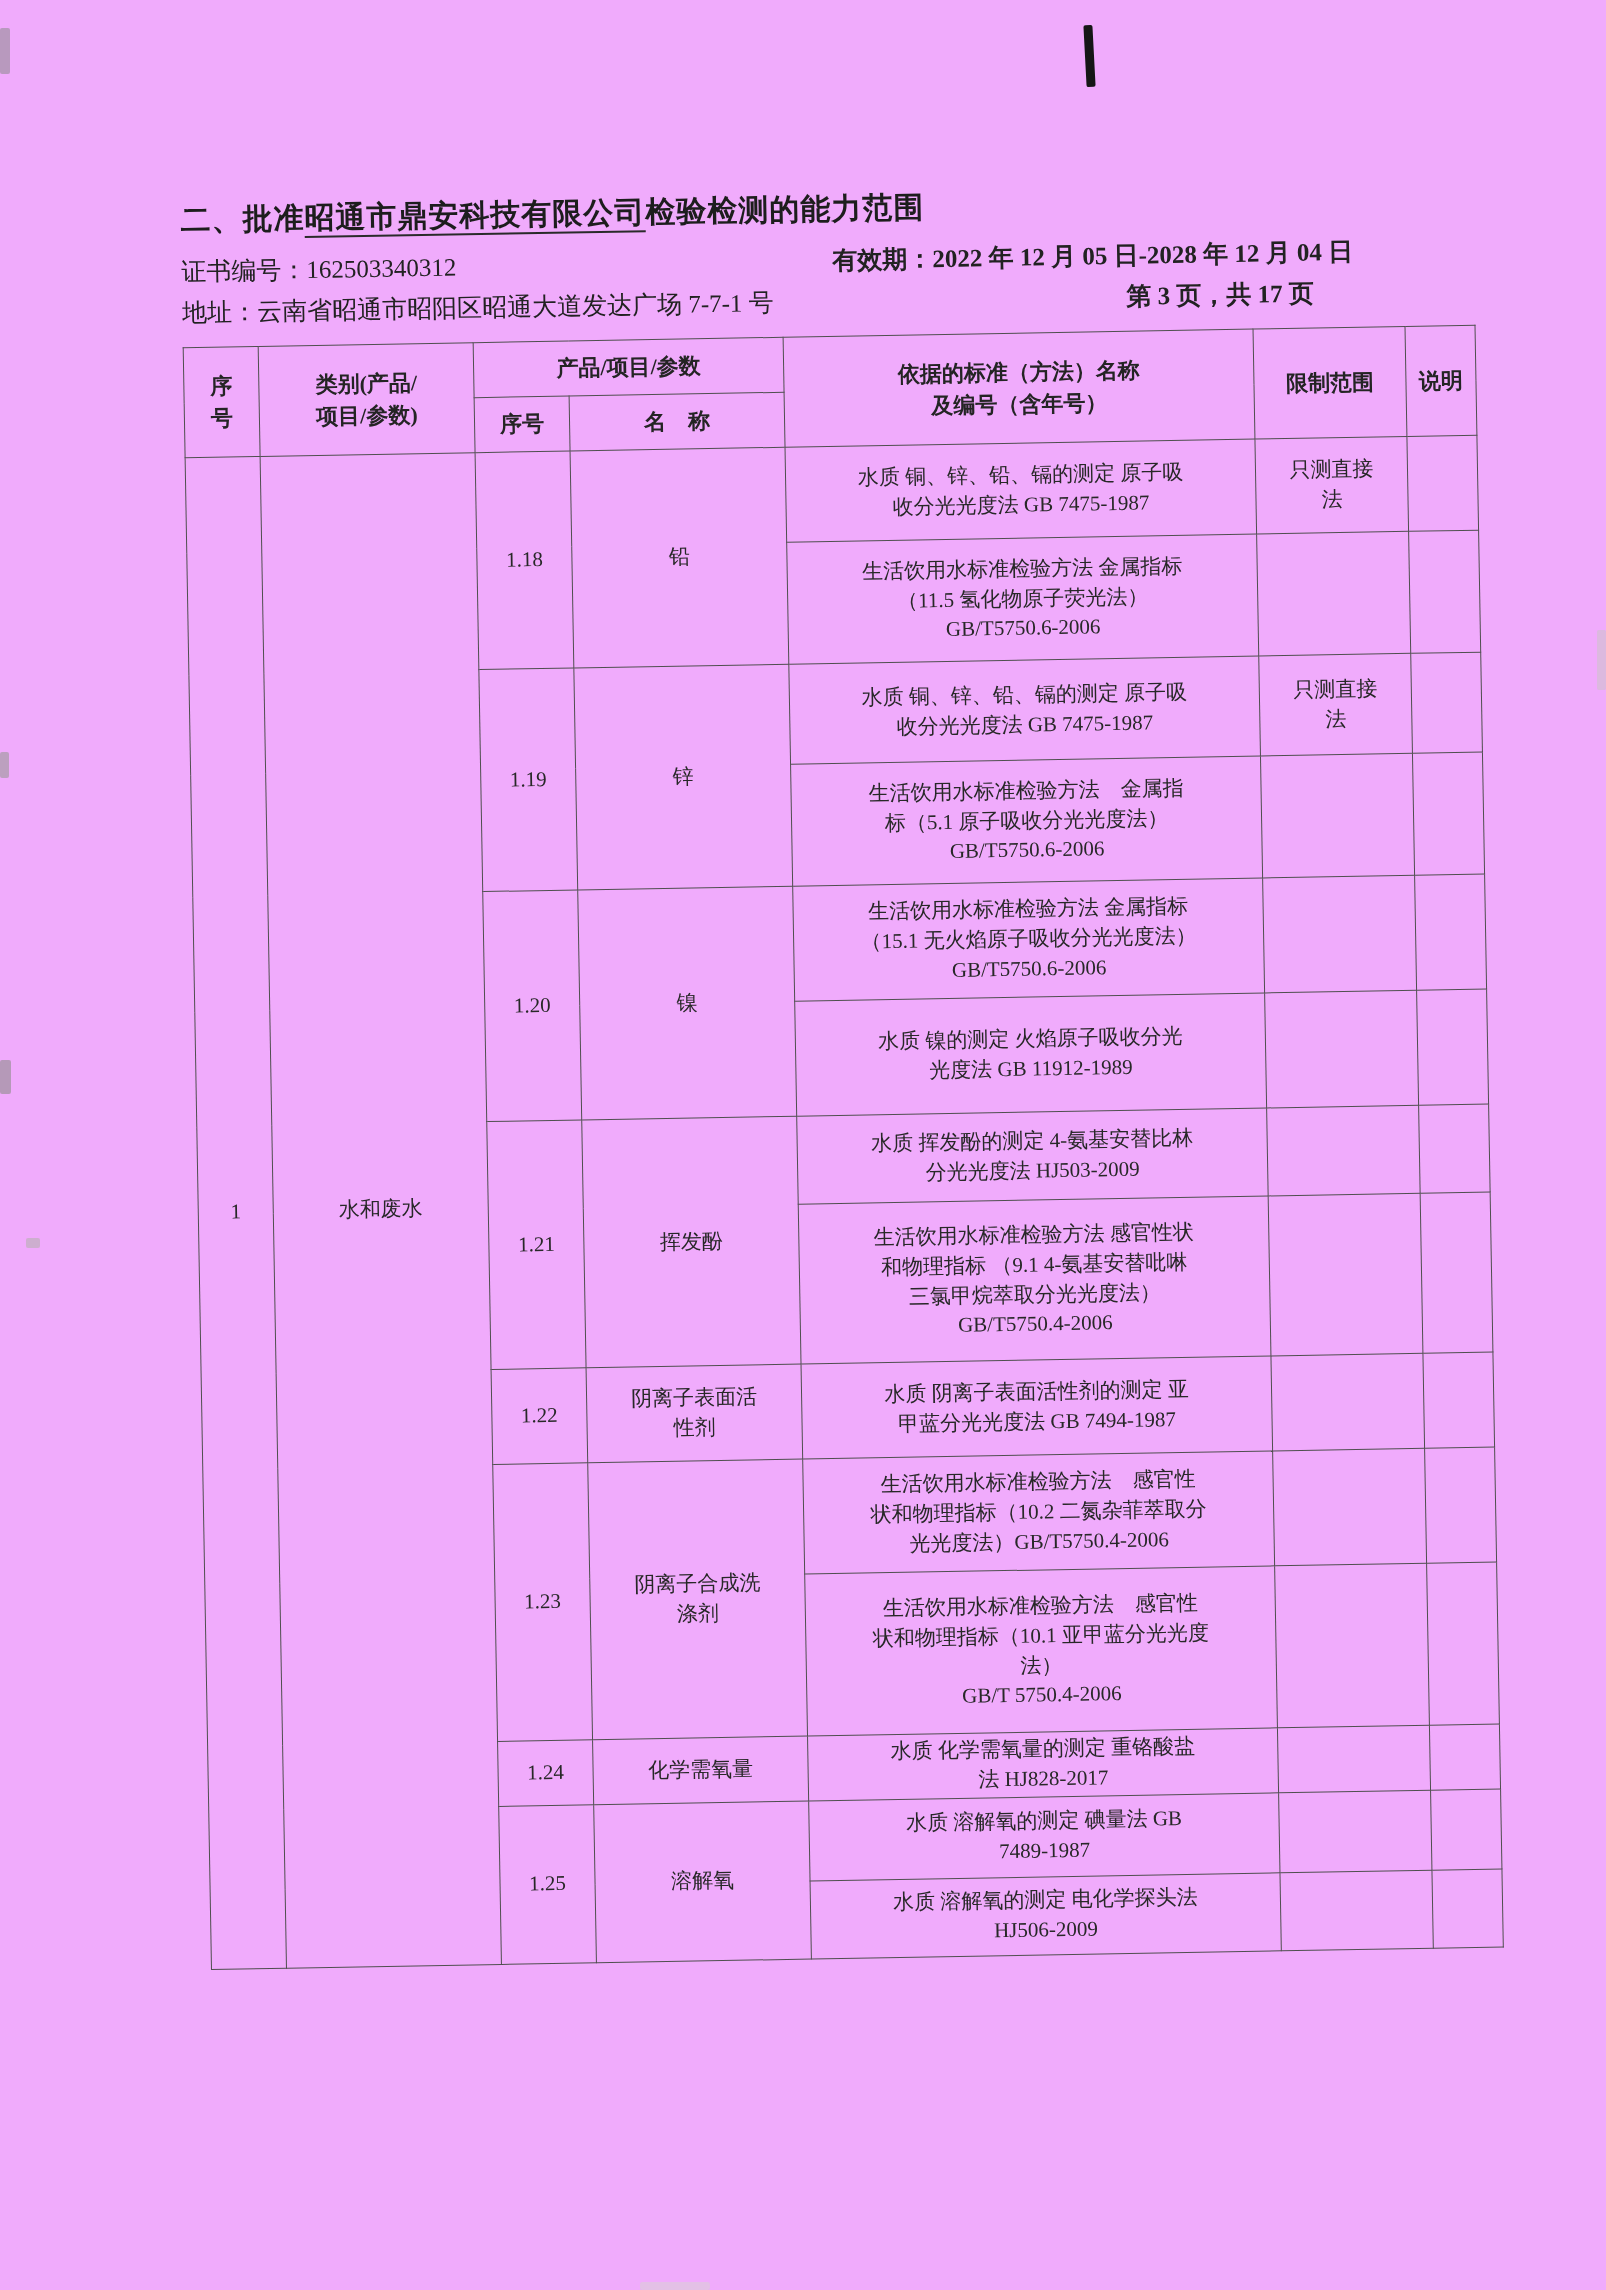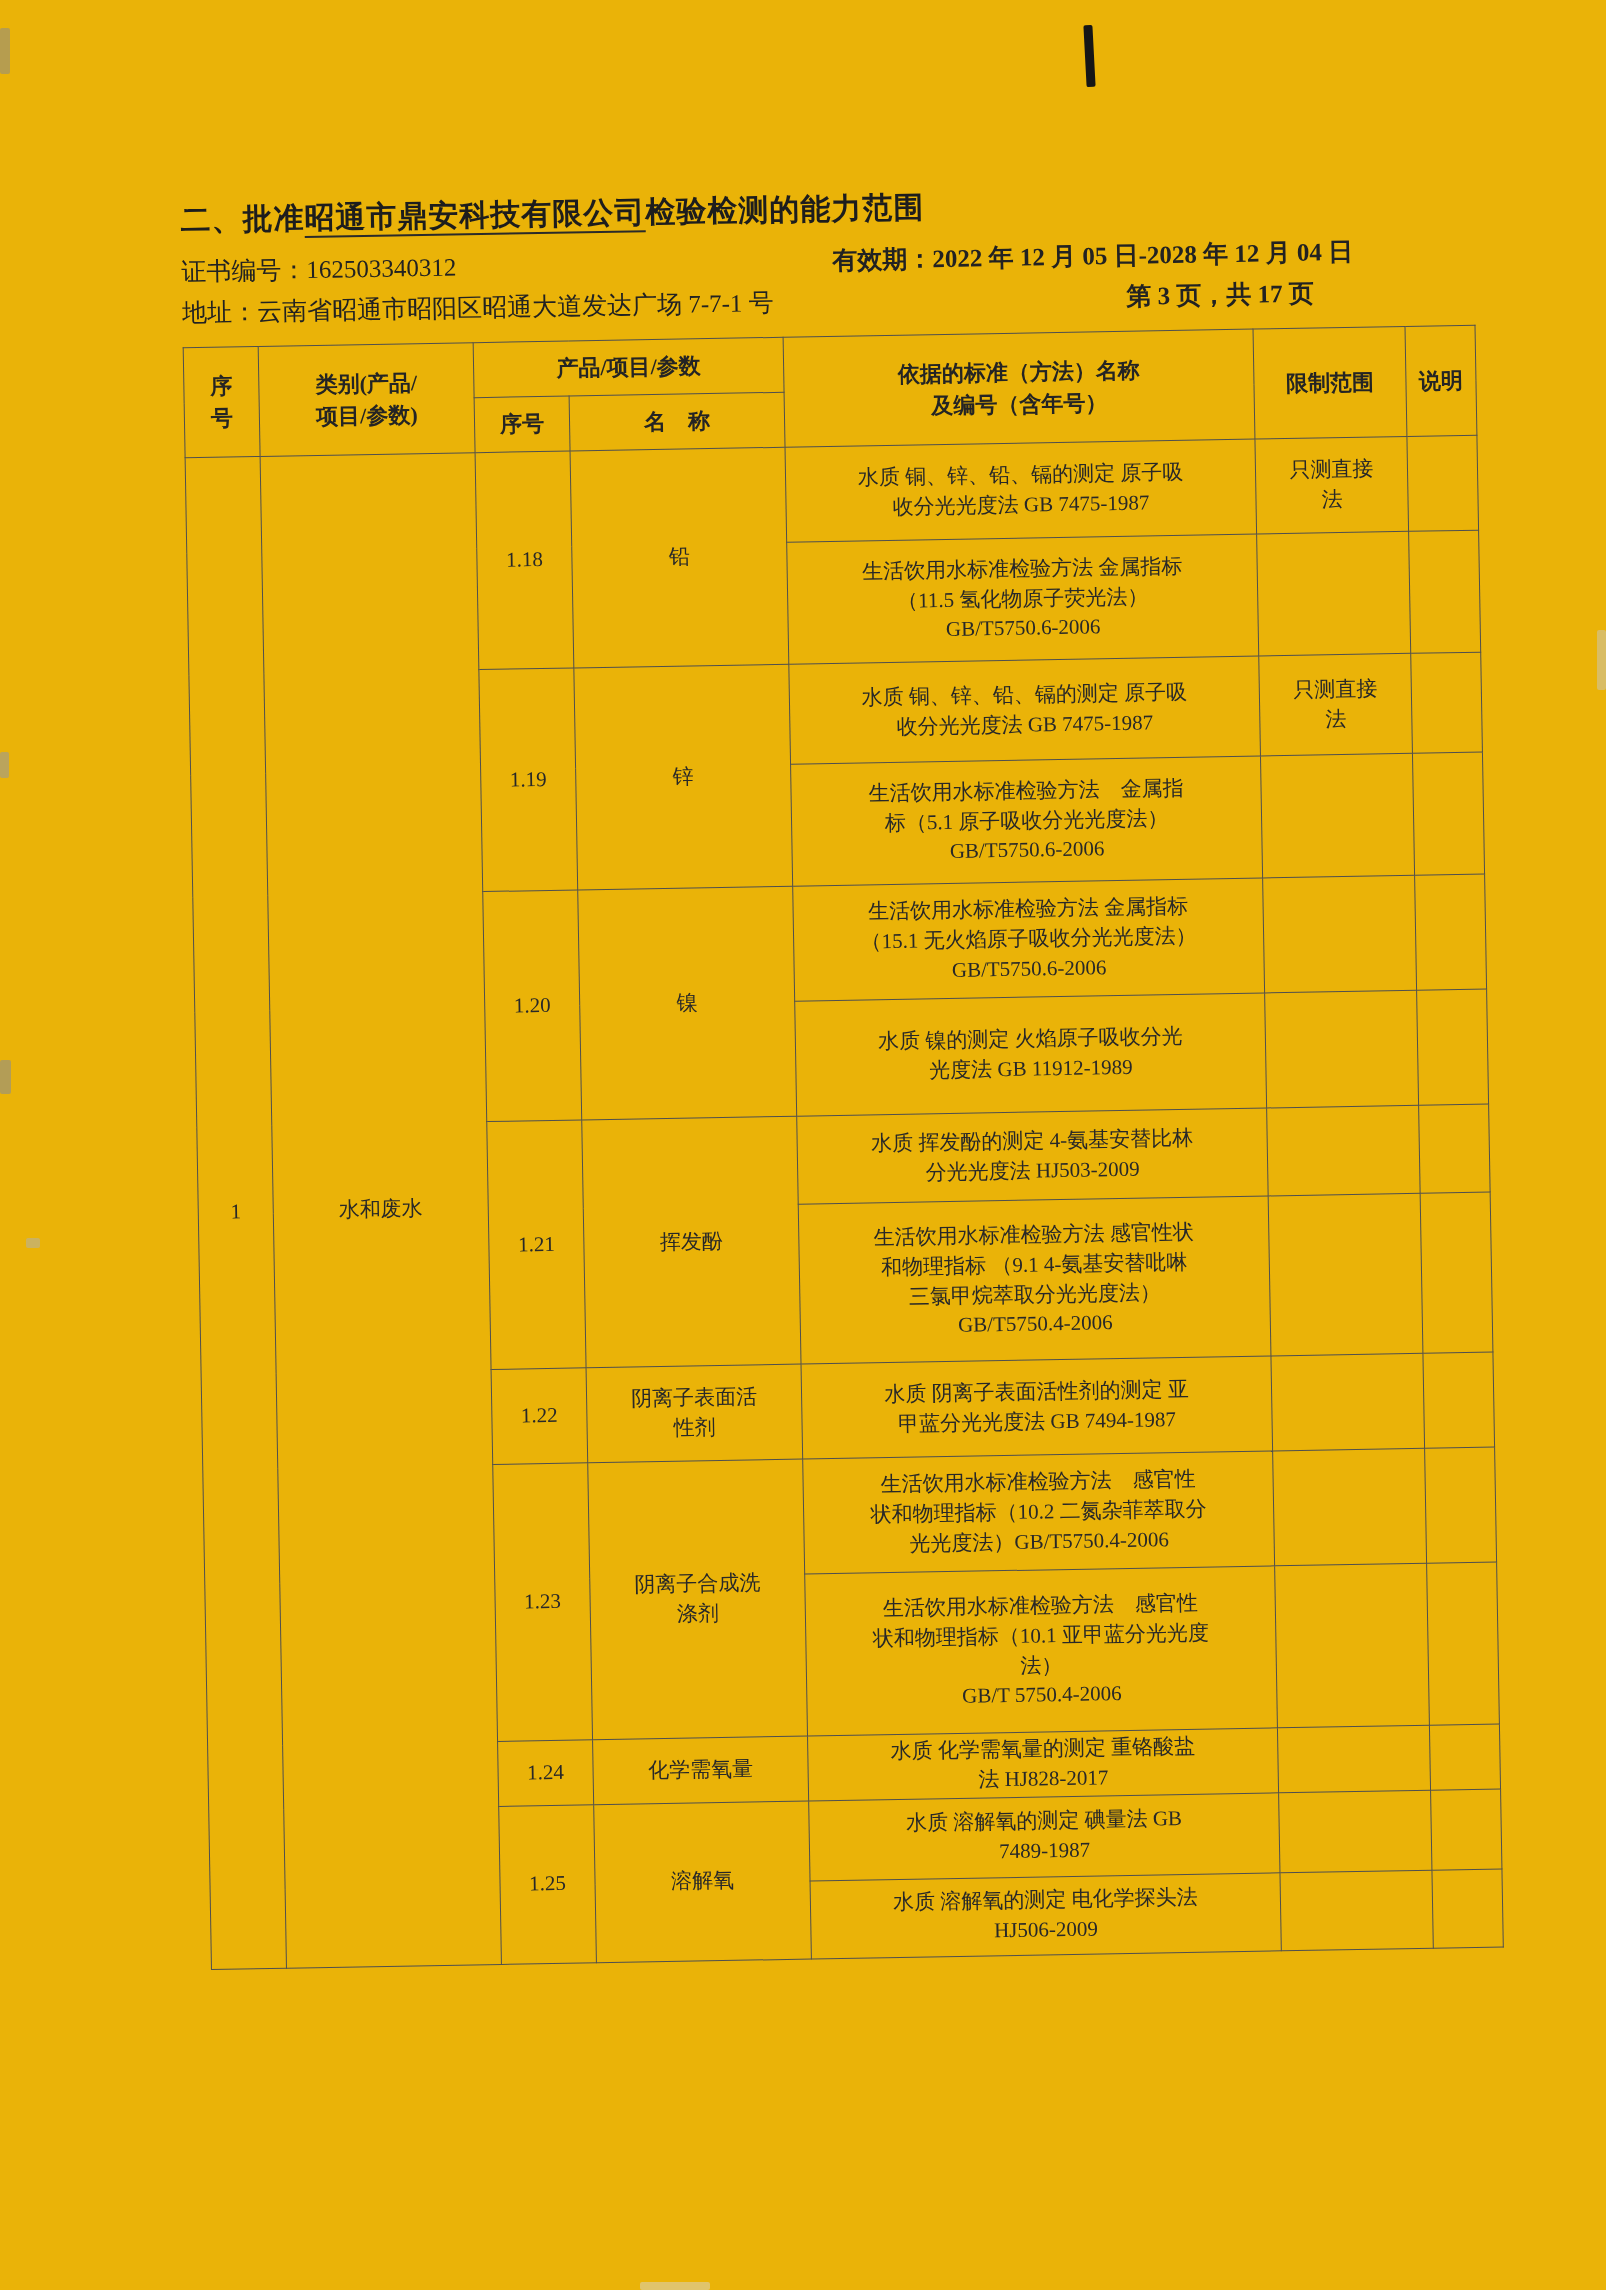--- a/index.html
+++ b/index.html
@@ -4,21 +4,21 @@
 <style>
   html,body{margin:0;padding:0;}
   body{
     width:1606px;height:2290px;
     background:#fbfbf9;
     font-family:"Liberation Serif","DejaVu Serif",serif;
     color:#262626;
     overflow:hidden;
     position:relative;
   }
-  .scan-page{position:absolute;left:0;top:0;width:1606px;height:2290px;background:#eab308;}
+  .scan-page{position:absolute;left:0;top:0;width:1606px;height:2290px;background:#f0abfc;}
   .doc-wrap{
     position:absolute;left:211px;top:200px;width:1292px;
     transform:rotate(-1deg);
     transform-origin:left bottom;
   }
   .doc-title{
     font-size:30px;font-weight:bold;color:#1d1d1d;
     letter-spacing:1px;white-space:nowrap;
   }
   .doc-title .underlined{border-bottom:2px solid #2a2a2a;padding-bottom:2px;}

